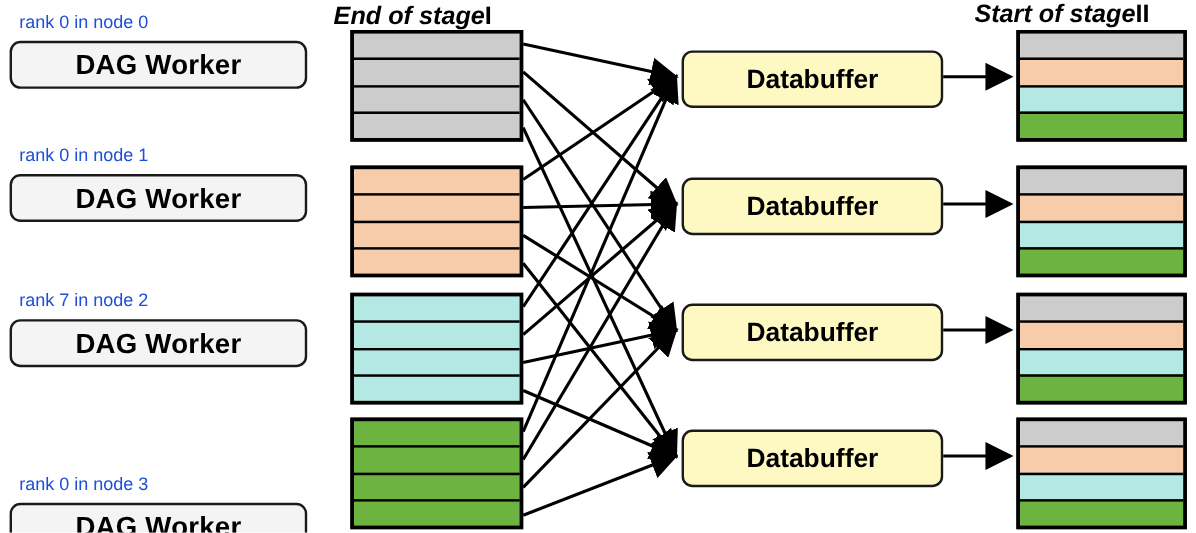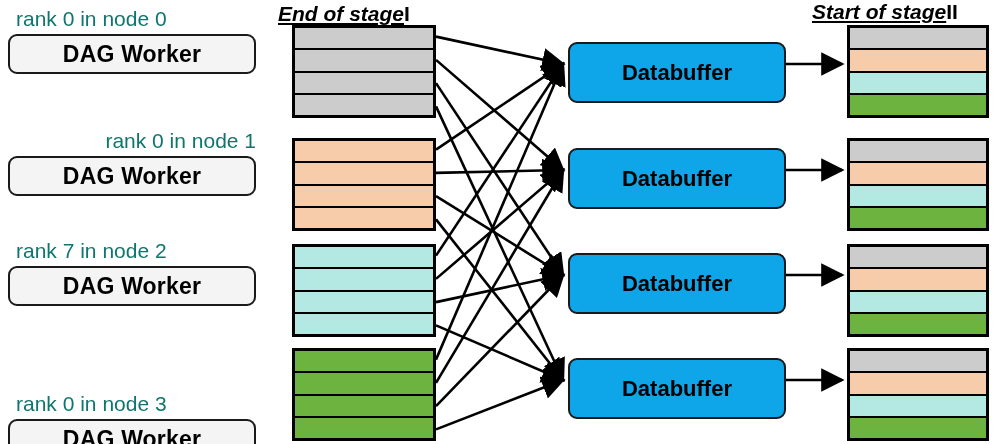--- a/index.html
+++ b/index.html
@@ -26,22 +26,22 @@
     pointer-events: none;
   }
 
   
   .worker-group {
     position: absolute;
     left: 8px;
     width: 248px;
   }
   .rank-label {
-    font-size: 21px;
-    color: #0f766e;
+    font-size: 15px;
+    color: #1d4ed8;
     line-height: 22px;
     padding-left: 8px;
     white-space: nowrap;
   }
   .worker-box {
     margin-top: 4px;
     height: 40px;
     box-sizing: border-box;
     border: 2.5px solid #1a1a1a;
     border-radius: 9px;
@@ -58,21 +58,20 @@
   
   .col-header {
     position: absolute;
     font-size: 21px;
     font-weight: bold;
     color: #000000;
     white-space: nowrap;
   }
   .col-header .em {
     font-style: italic;
-    text-decoration: underline;
   }
   .col-header .num {
     font-style: normal;
   }
 
   
   .stack {
     position: absolute;
     box-sizing: border-box;
     border: 3px solid #000000;
@@ -88,24 +87,24 @@
   }
   .seg:first-child {
     border-top: none;
   }
 
   
   .databuffer {
     position: absolute;
     box-sizing: border-box;
     width: 218px;
-    height: 61px;
+    height: 48px;
     border: 2.5px solid #1a1a1a;
     border-radius: 9px;
-    background: #0ea5e9;
+    background: #fef9c3;
     display: flex;
     align-items: center;
     justify-content: center;
     font-size: 22px;
     font-weight: bold;
     color: #000000;
   }
 </style>
 </head>
 <body>
@@ -149,21 +148,21 @@
   </div>
   <div class="col-header" id="header-right" style="left: 812px; top: 0;">
     <span class="em">Start of stage</span><span class="num">II</span>
   </div>
 
   <div id="workers-col">
       <div class="worker-group" style="top: 8px;">
         <div class="rank-label">rank 0 in node 0</div>
         <div class="worker-box">DAG Worker</div>
       </div>
-      <div class="worker-group" style="top: 130px; text-align: right;">
+      <div class="worker-group" style="top: 119px;">
         <div class="rank-label">rank 0 in node 1</div>
         <div class="worker-box">DAG Worker</div>
       </div>
       <div class="worker-group" style="top: 240px;">
         <div class="rank-label">rank 7 in node 2</div>
         <div class="worker-box">DAG Worker</div>
       </div>
       <div class="worker-group" style="top: 345px; margin-top: 48px;">
         <div class="rank-label">rank 0 in node 3</div>
         <div class="worker-box">DAG Worker</div>

